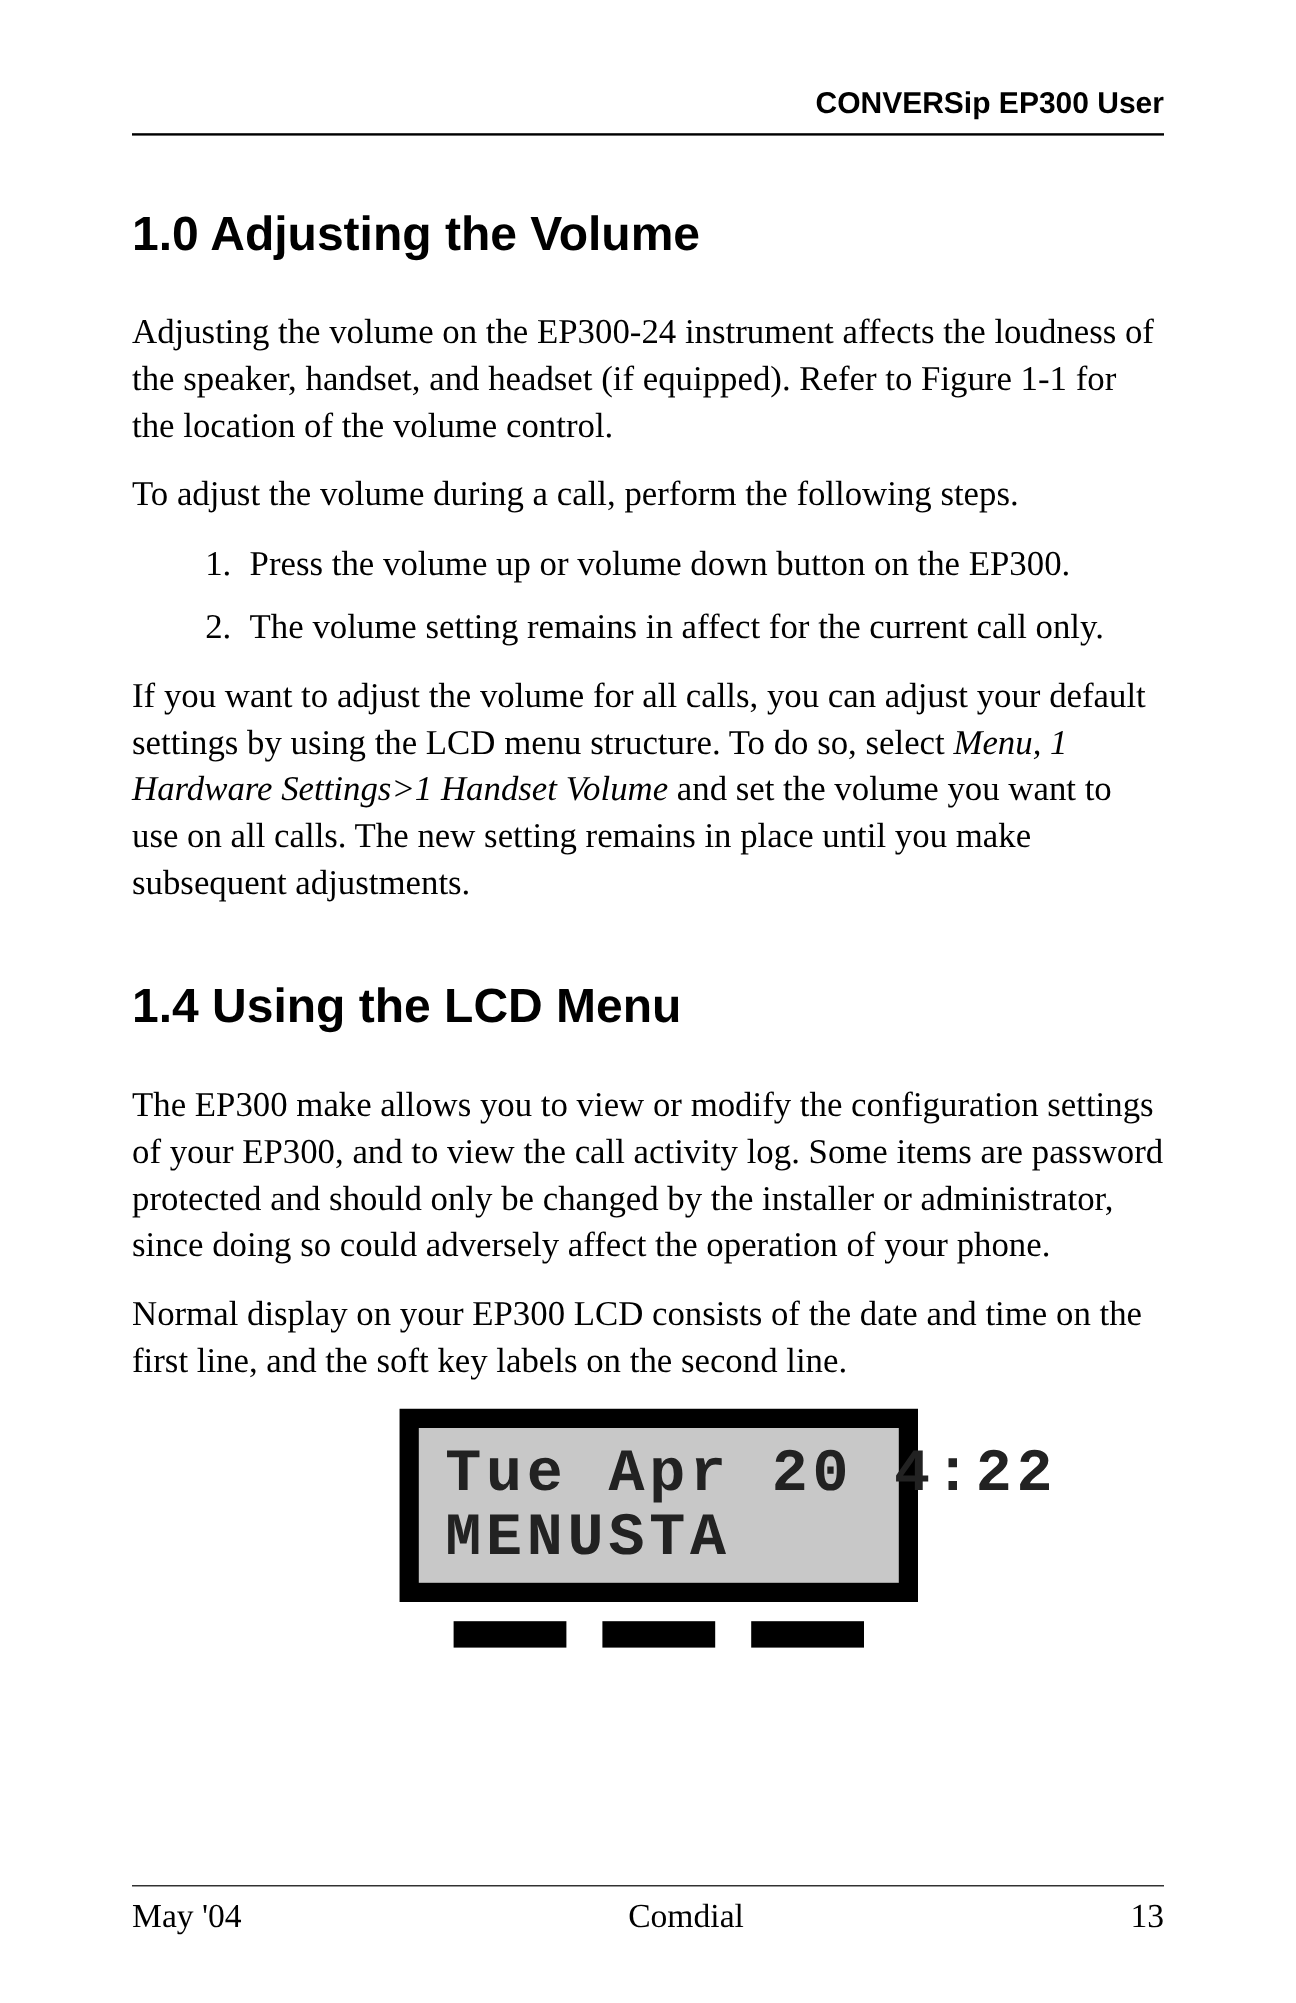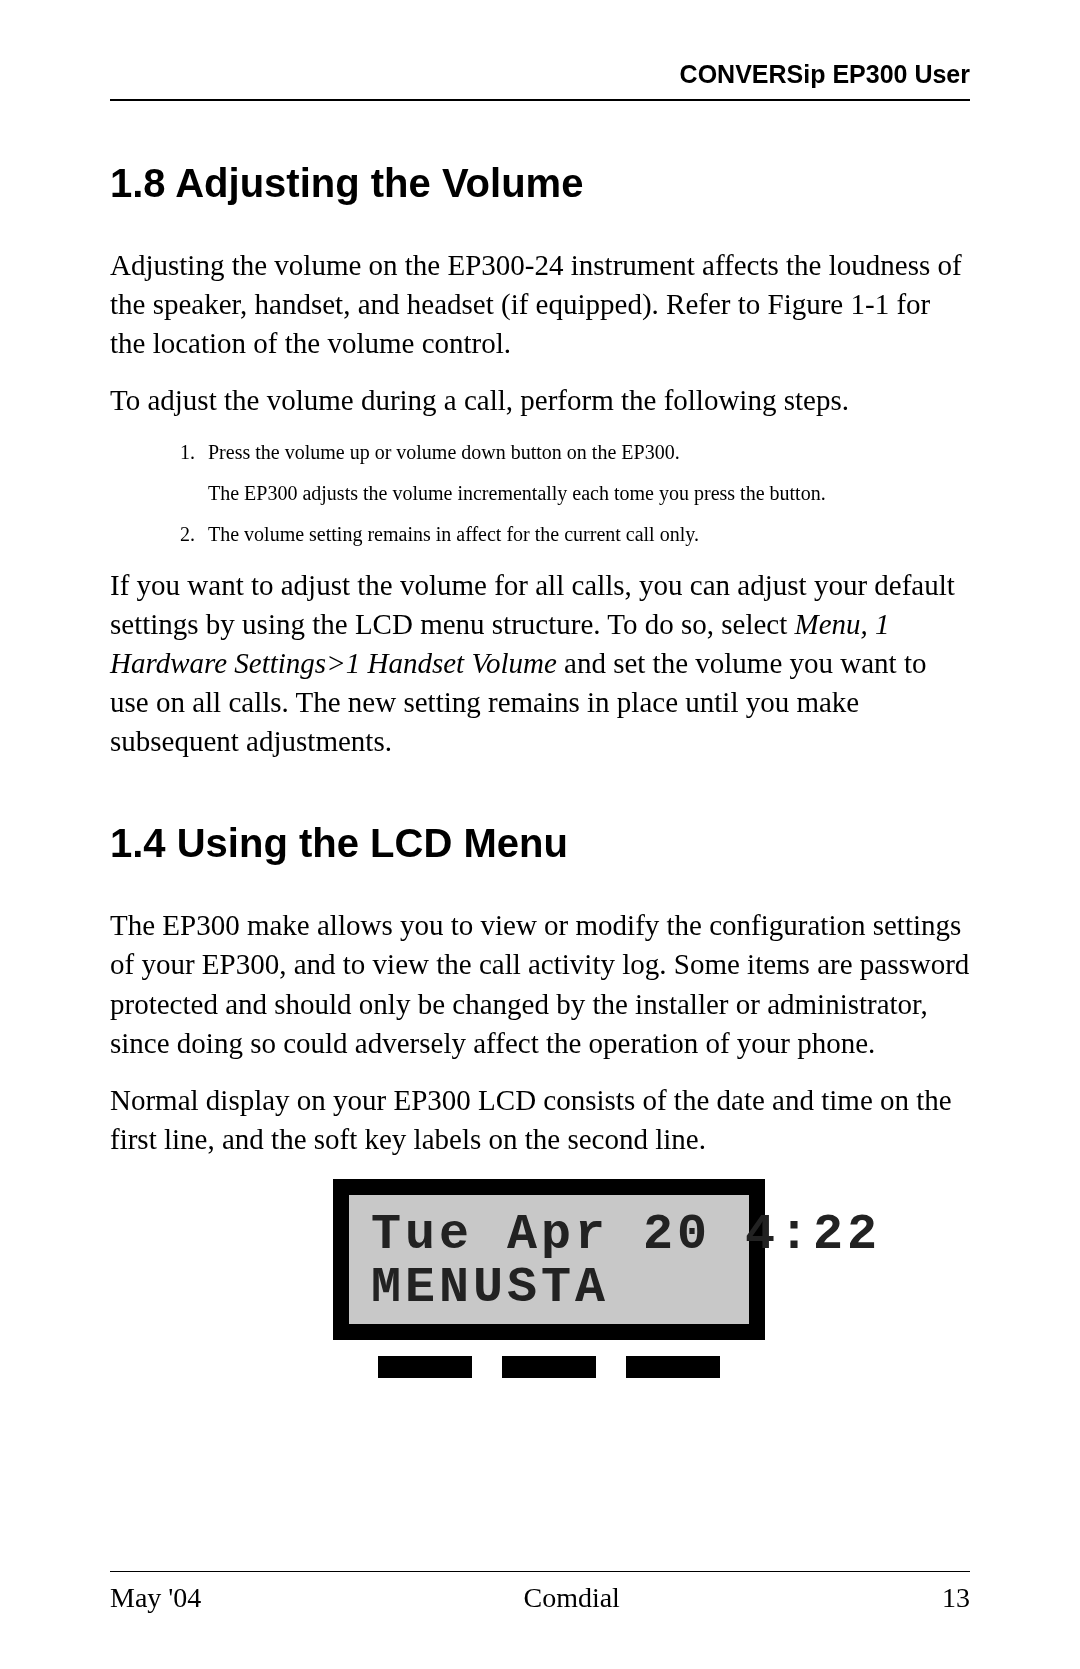--- a/index.html
+++ b/index.html
@@ -18,34 +18,35 @@
     color: #000;
     position: relative;
   }
   .header-line {
     text-align: right;
     font-family: Arial, Helvetica, sans-serif;
     font-weight: bold;
     font-size: 25px;
     padding-bottom: 10px;
     border-bottom: 2px solid #000;
+    margin-top: 12px;
   }
   h2.section {
     font-family: Arial, Helvetica, sans-serif;
     font-weight: bold;
     font-size: 40px;
     margin: 60px 0 40px 0;
   }
   p.body {
     font-size: 29px;
     line-height: 1.35;
     margin: 0 0 18px 0;
   }
   ol.steps {
-    font-size: 20px;
+    font-size: 29px;
     line-height: 1.35;
     margin: 0 0 18px 0;
     padding-left: 90px;
   }
   ol.steps li {
     margin-bottom: 14px;
     padding-left: 8px;
   }
   ol.steps li .sub {
     display: block;
@@ -101,30 +102,29 @@
     background: #000;
   }
 </style>
 </head>
 <body>
 
 <div class="page">
 
   <div class="header-line">CONVERSip EP300 User</div>
 
-  <h2 class="section">1.8  Adjusting the Volume</h2>
+  <h2 class="section">1.0  Adjusting the Volume</h2>
 
   <p class="body">Adjusting the volume on the EP300-24 instrument affects the loudness of the speaker, handset, and headset (if equipped).  Refer to Figure 1-1 for the location of the volume control.</p>
 
   <p class="body">To adjust the volume during a call, perform the following steps.</p>
 
   <ol class="steps">
     <li>
       <span>Press the volume up or volume down button on the EP300.</span>
-      <span class="sub">The EP300 adjusts the volume incrementally each tome you press the button.</span>
     </li>
     <li>
       <span>The volume setting remains in affect for the current call only.</span>
     </li>
   </ol>
 
   <p class="body">
     <span>If you want to adjust the volume for all calls, you can adjust your default settings by using the LCD menu structure.  To do so, select </span><span class="italic">Menu, 1 Hardware Settings&gt;1 Handset Volume</span><span> and set the volume you want to use on all calls.  The new setting remains in place until you make subsequent adjustments.</span>
   </p>
 

